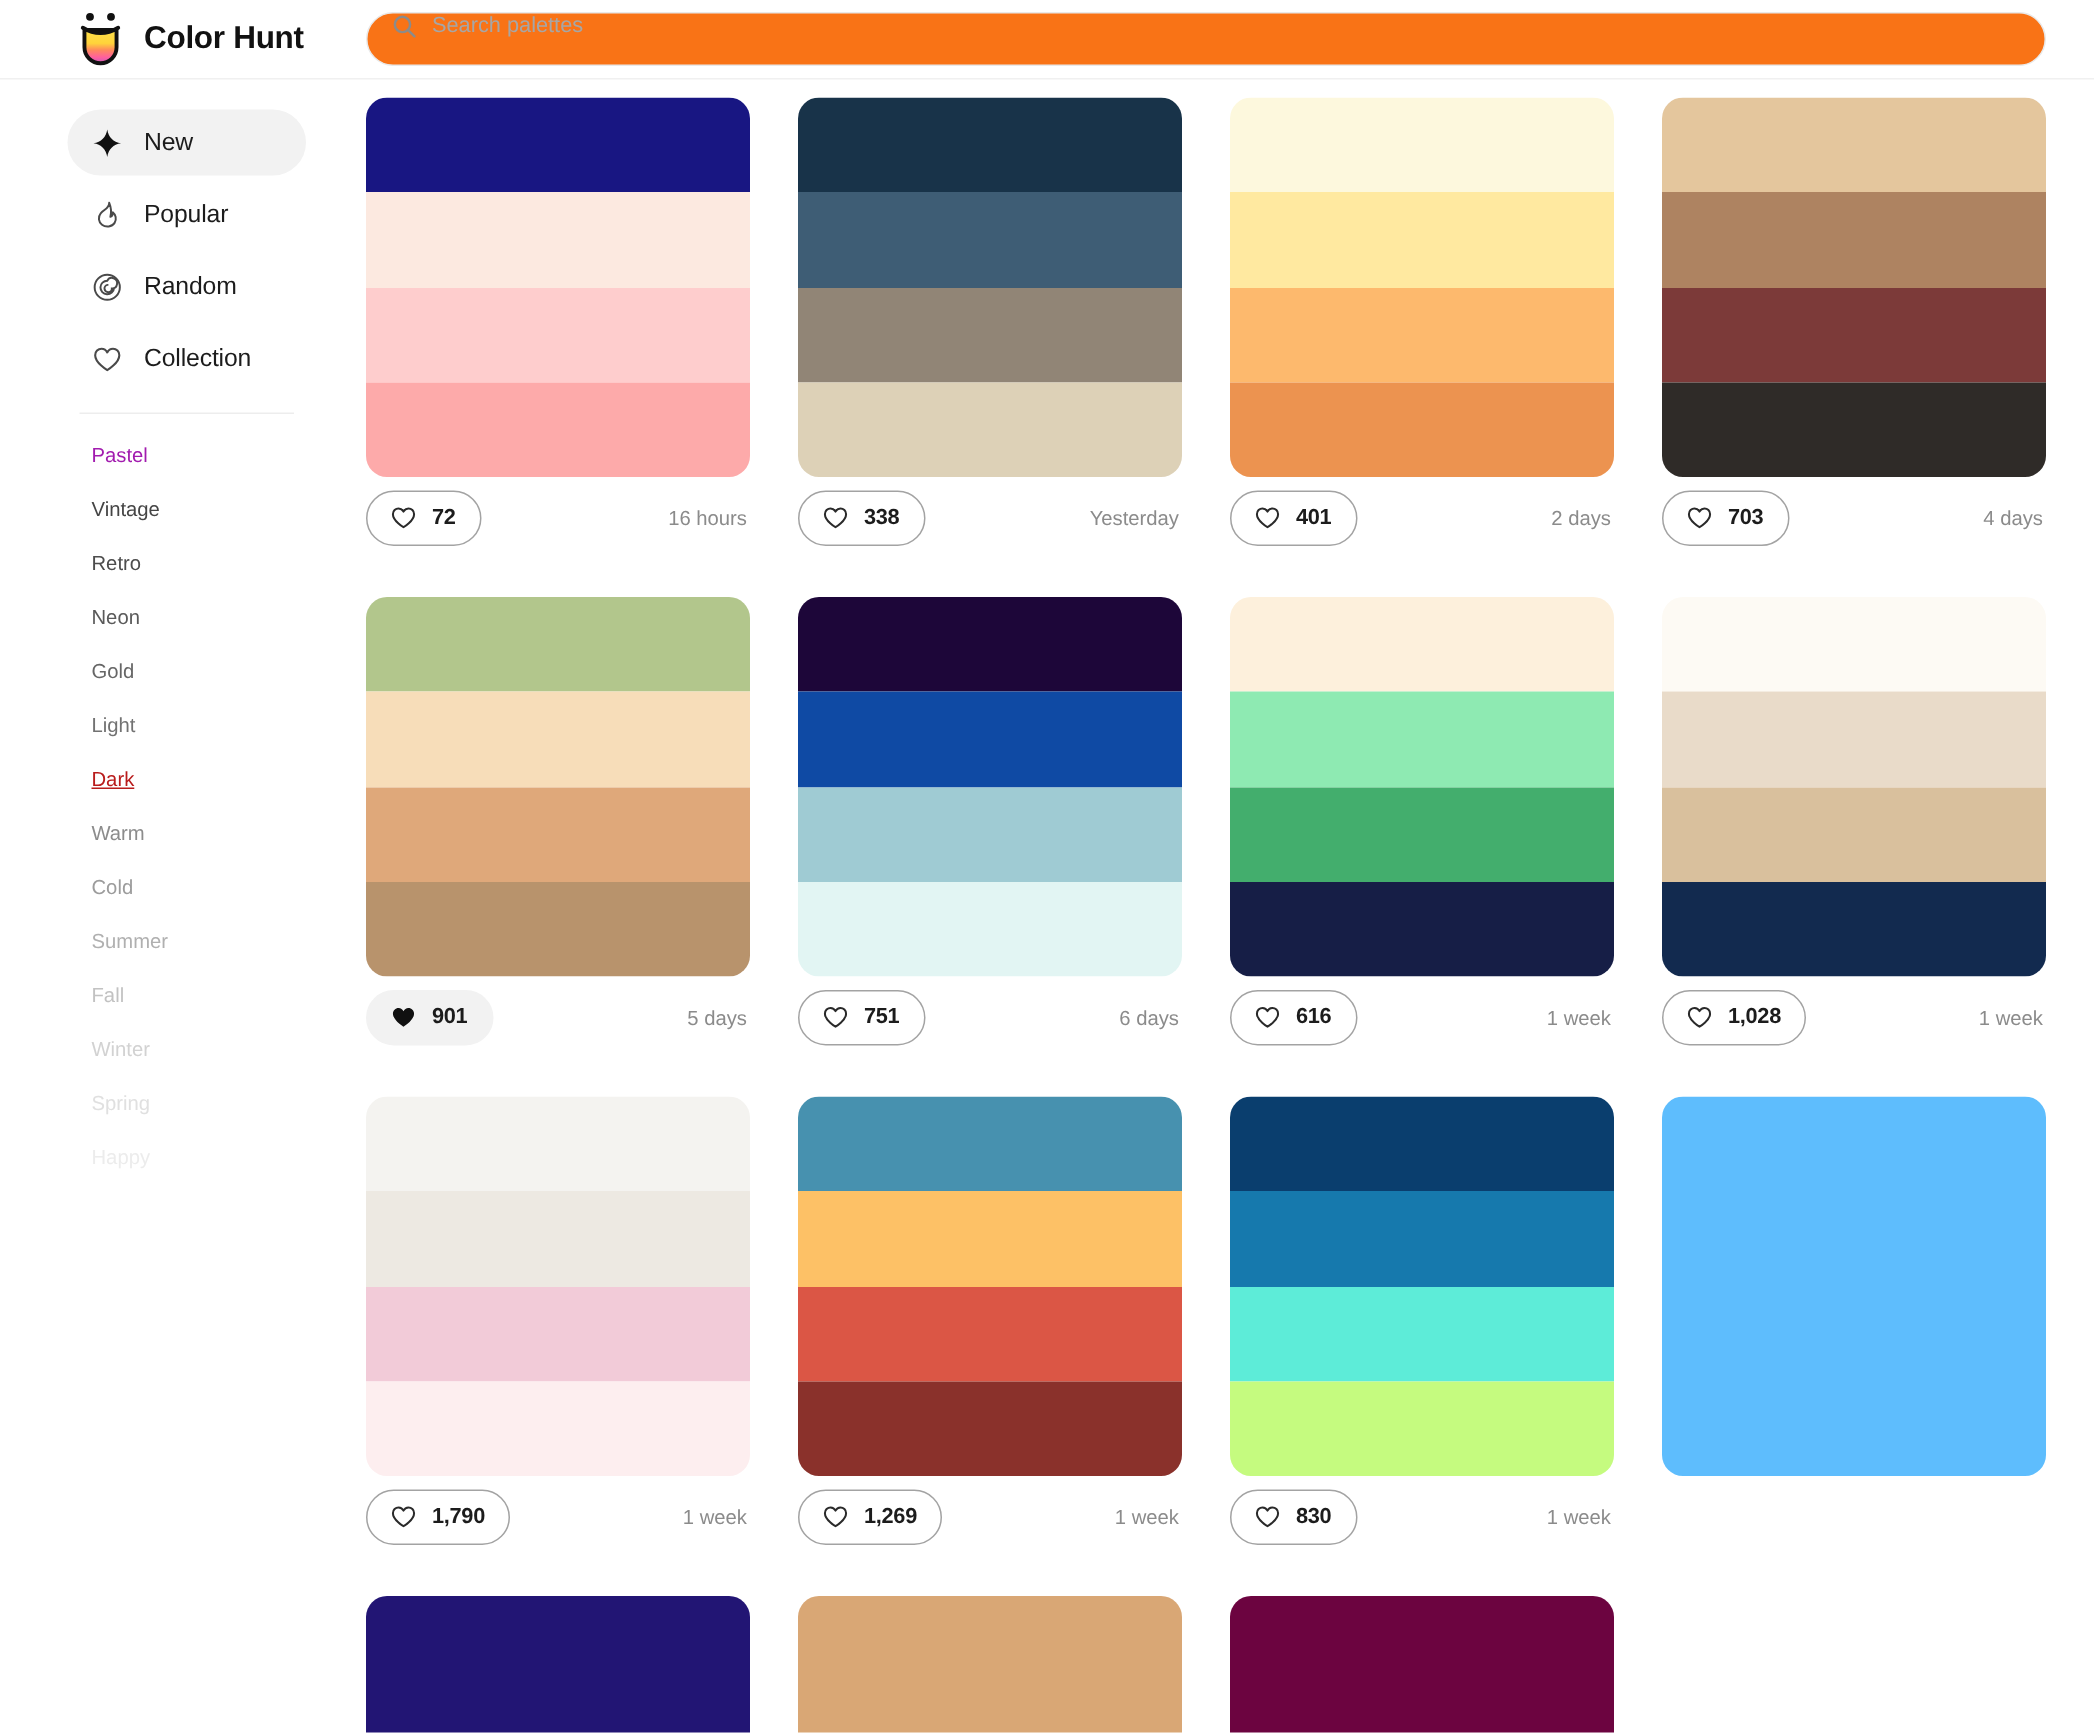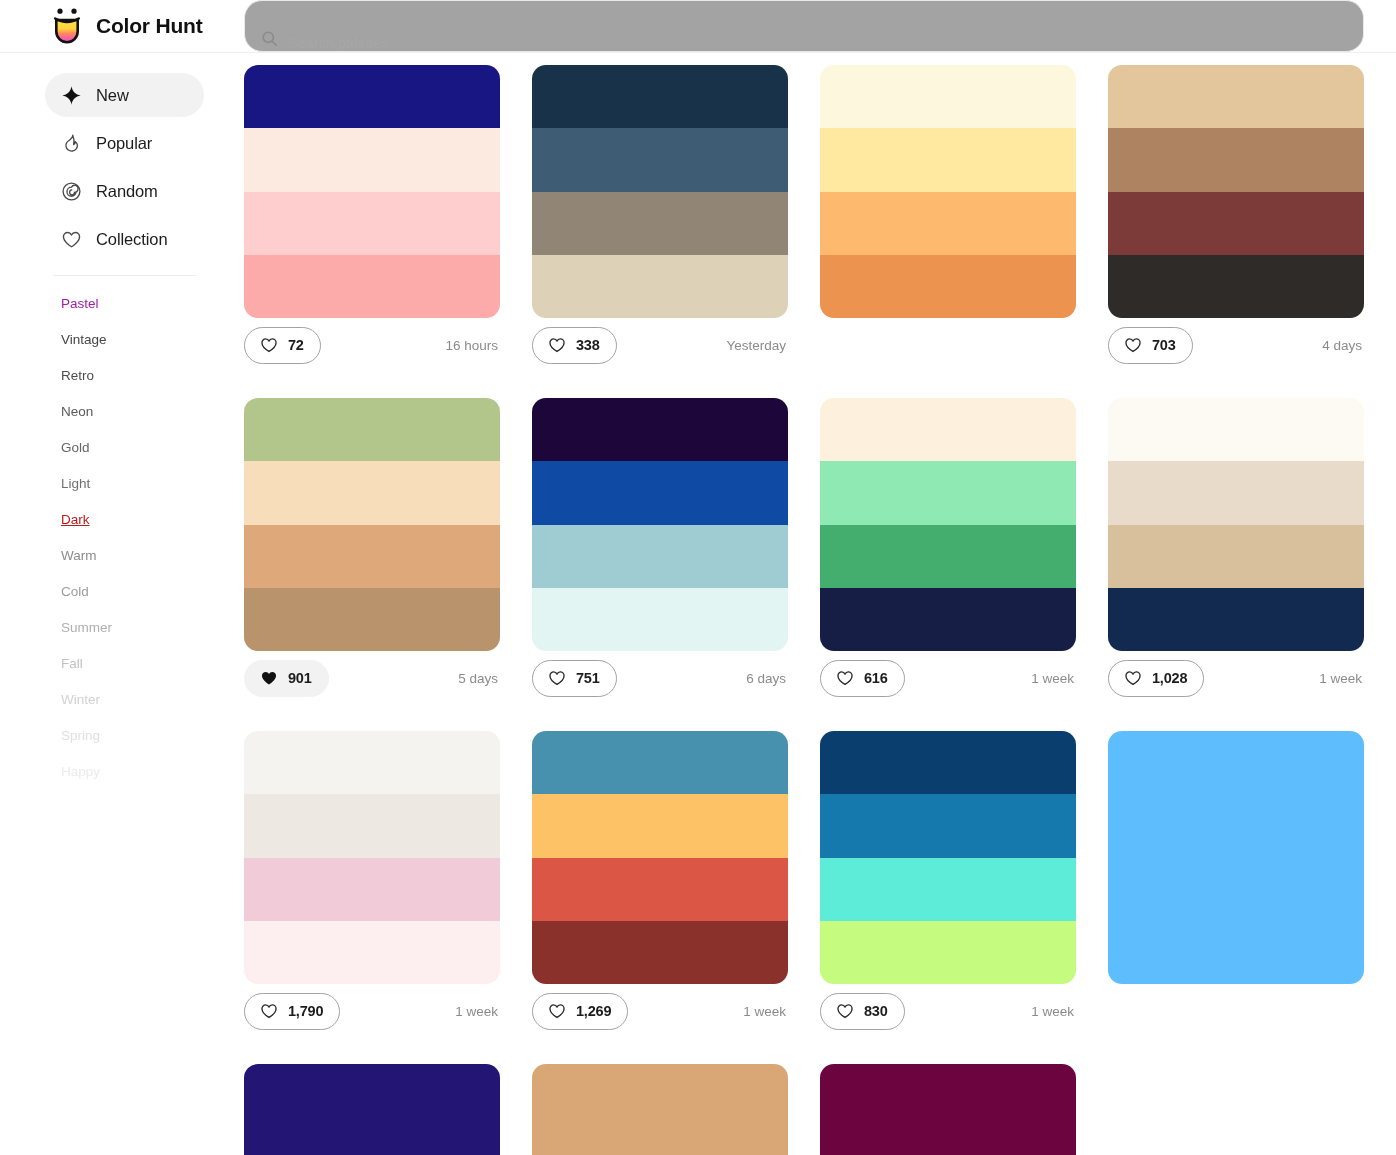--- a/index.html
+++ b/index.html
@@ -39,26 +39,26 @@
     color: #111111;
     letter-spacing: -0.2px;
     white-space: nowrap;
   }
   .search-wrap {
     flex: 1;
     padding-right: 32px;
   }
   .search-box {
     position: relative;
-    height: 52px;
+    height: 36px;
     border: 1px solid #e9e9e9;
     border-radius: 18px;
-    background: #a3a3a3;
+    background: #f97316;
     display: flex;
-    align-items: flex-end;
+    align-items: flex-start;
     padding: 0 16px;
     max-width: 1122px;
   }
   .search-icon { width: 17px; height: 17px; flex: 0 0 17px; margin-right: 10px; }
   .search-input {
     border: none;
     outline: none;
     flex: 1;
     font-size: 14.5px;
     font-family: "Liberation Sans", sans-serif;
@@ -305,20 +305,31 @@
           <div class="time-ago">Yesterday</div>
         </div>
       </div>
       <div class="card">
         <div class="swatches">
           <div class="swatch" style="background: rgb(253, 248, 221);"></div>
           <div class="swatch" style="background: rgb(255, 233, 160);"></div>
           <div class="swatch" style="background: rgb(253, 185, 109);"></div>
           <div class="swatch" style="background: rgb(236, 147, 80);"></div>
         </div>
+        <div class="card-footer">
+          <div class="like-btn">
+            <span>
+              <svg class="heart-icon" viewBox="0 0 24 24" fill="none" xmlns="http://www.w3.org/2000/svg">
+                <path d="M12 20.6 C12 20.6 2.6 15 2.6 9 C2.6 6.1 4.9 3.9 7.6 3.9 C9.6 3.9 11.2 5.1 12 6.8 C12.8 5.1 14.4 3.9 16.4 3.9 C19.1 3.9 21.4 6.1 21.4 9 C21.4 15 12 20.6 12 20.6 Z" stroke="#2a2a2a" stroke-width="1.8" stroke-linejoin="round"></path>
+              </svg>
+            </span>
+            <span class="like-count">401</span>
+          </div>
+          <div class="time-ago">2 days</div>
+        </div>
       </div>
       <div class="card">
         <div class="swatches">
           <div class="swatch" style="background: rgb(228, 198, 157);"></div>
           <div class="swatch" style="background: rgb(174, 131, 97);"></div>
           <div class="swatch" style="background: rgb(124, 58, 57);"></div>
           <div class="swatch" style="background: rgb(47, 43, 40);"></div>
         </div>
         <div class="card-footer">
           <div class="like-btn">

